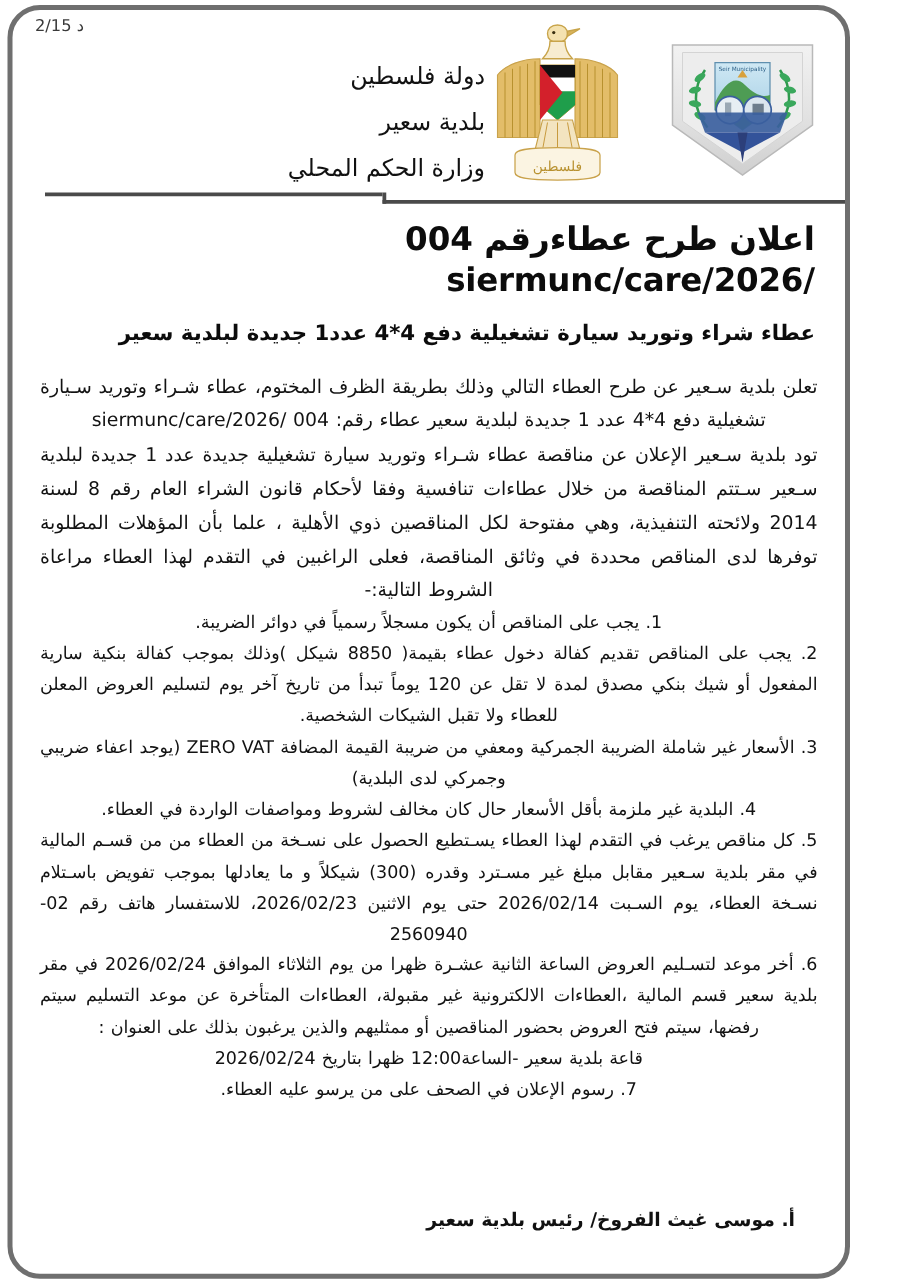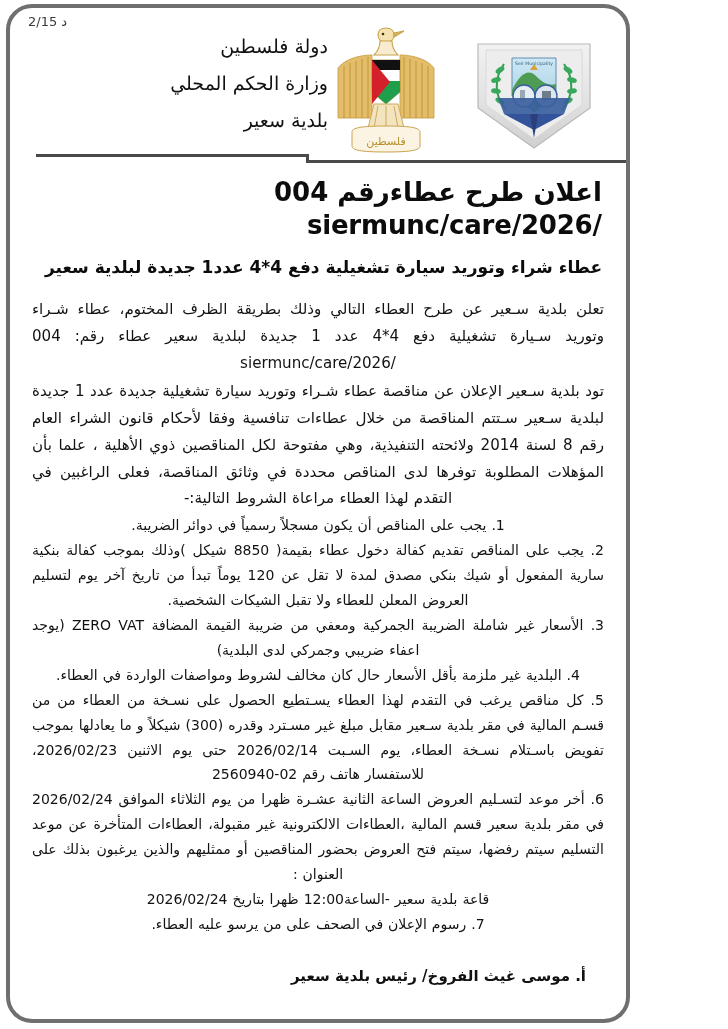--- a/index.html
+++ b/index.html
@@ -12,21 +12,21 @@
     height: 1029px;
     font-family: "DejaVu Sans", "Liberation Sans", sans-serif;
     overflow: hidden;
     position: relative;
   }
 
   .page {
     position: absolute;
     left: 6px;
     top: 4px;
-    width: 624px;
+    width: 674px;
     height: 1019px;
     box-sizing: border-box;
     border: 4px solid #6f6f6f;
     border-radius: 26px;
     background: #ffffff;
     overflow: hidden;
   }
 
   
   .page-marker {
@@ -38,25 +38,25 @@
     color: #3a3a3a;
     letter-spacing: 0.3px;
     direction: rtl;
     font-family: "DejaVu Sans", sans-serif;
   }
 
   
   .header {
     position: relative;
     height: 146px;
-    padding: 18px 18px 0 14px;
+    padding: 18px 8px 0 14px;
     box-sizing: border-box;
     display: flex;
     flex-direction: row-reverse;
-    align-items: flex-start;
+    align-items: flex-end;
   }
   .header-text {
     flex: 1;
     text-align: right;
     padding-right: 6px;
     padding-top: 2px;
     direction: rtl;
   }
   .header-line {
     font-family: "DejaVu Serif", "Liberation Serif", serif;
@@ -184,22 +184,22 @@
 <body>
 
 <div class="page">
 
   <div class="page-marker">د 2/15</div>
 
   <div class="header">
 
     <div class="header-text">
       <div class="header-line">دولة فلسطين</div>
+      <div class="header-line">بلدية سعير</div>
       <div class="header-line">وزارة الحكم المحلي</div>
-      <div class="header-line">بلدية سعير</div>
     </div>
 
     <div class="emblems">
 
       <svg class="eagle-emblem" viewBox="0 0 104 140">
         <g fill="none" stroke="#c8a44a" stroke-width="1.1">
 
           <path d="M52 6 C47 6 44 9 44 13 C44 17 47 20 52 20 C57 20 60 17 60 13 C60 9 57 6 52 6 Z" fill="#f4e2b0"></path>
           <path d="M60 11 L70 9 L60 15 Z" fill="#d8b35c" stroke="#c8a44a"></path>
           <circle cx="49" cy="12" r="1.3" fill="#3a2f10" stroke="none"></circle>

